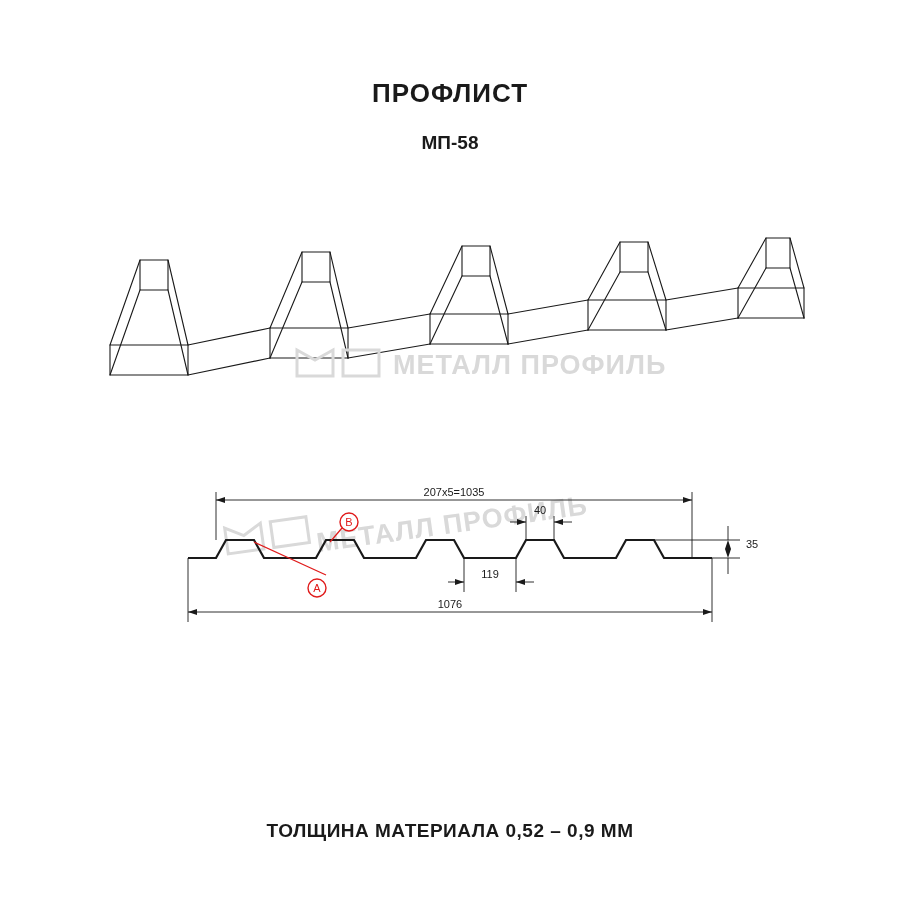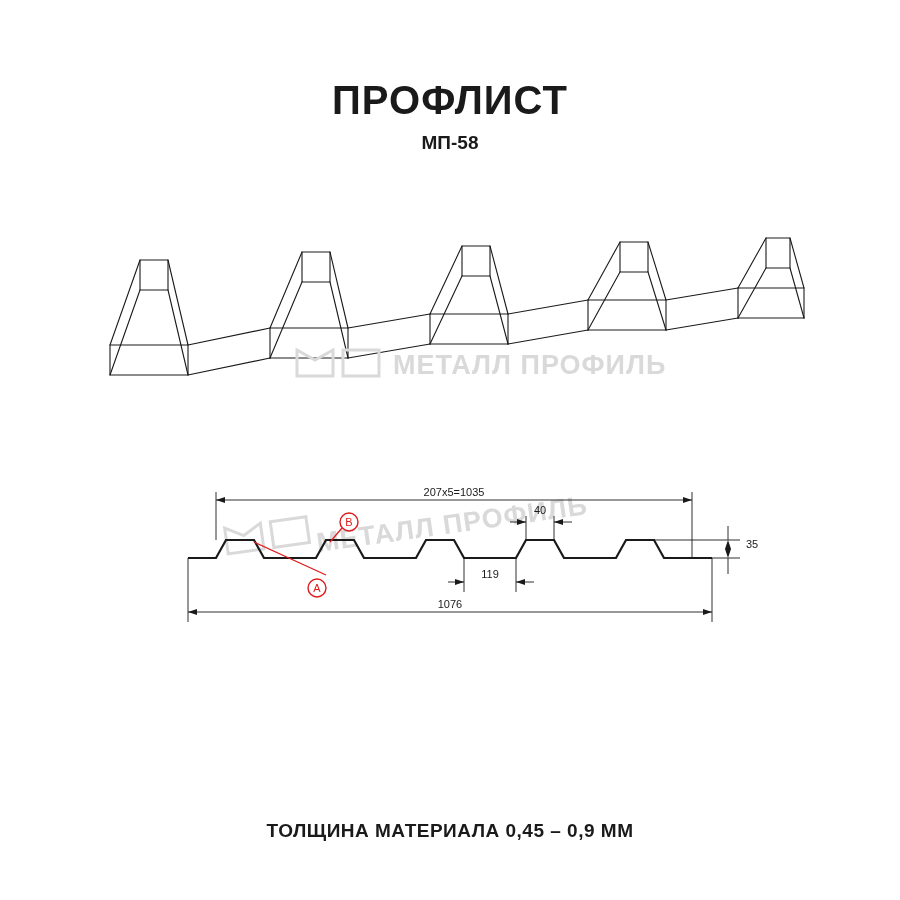--- a/index.html
+++ b/index.html
@@ -18,21 +18,21 @@
   .page {
     position: absolute;
     inset: 0;
   }
   .title {
     position: absolute;
     top: 78px;
     left: 0;
     width: 900px;
     text-align: center;
-    font-size: 40px;
+    font-size: 26px;
     font-weight: bold;
     letter-spacing: 1px;
     color: #1a1a1a;
   }
   .subtitle {
     position: absolute;
     top: 132px;
     left: 0;
     width: 900px;
     text-align: center;
@@ -221,15 +221,15 @@
 
       <g>
         <path d="M104 72 L176 105" stroke="#e01b1b" stroke-width="1.2" fill="none"></path>
         <circle cx="167" cy="118" r="9" fill="#ffffff" stroke="#e01b1b" stroke-width="1.4"></circle>
         <text x="167" y="122" text-anchor="middle" font-size="11" fill="#e01b1b">A</text>
       </g>
 
     </svg>
   </div>
 
-  <div class="footer">ТОЛЩИНА МАТЕРИАЛА 0,45 – 0,9 ММ</div>
+  <div class="footer">ТОЛЩИНА МАТЕРИАЛА 0,52 – 0,9 ММ</div>
 
 </div>
 
 </body></html>

